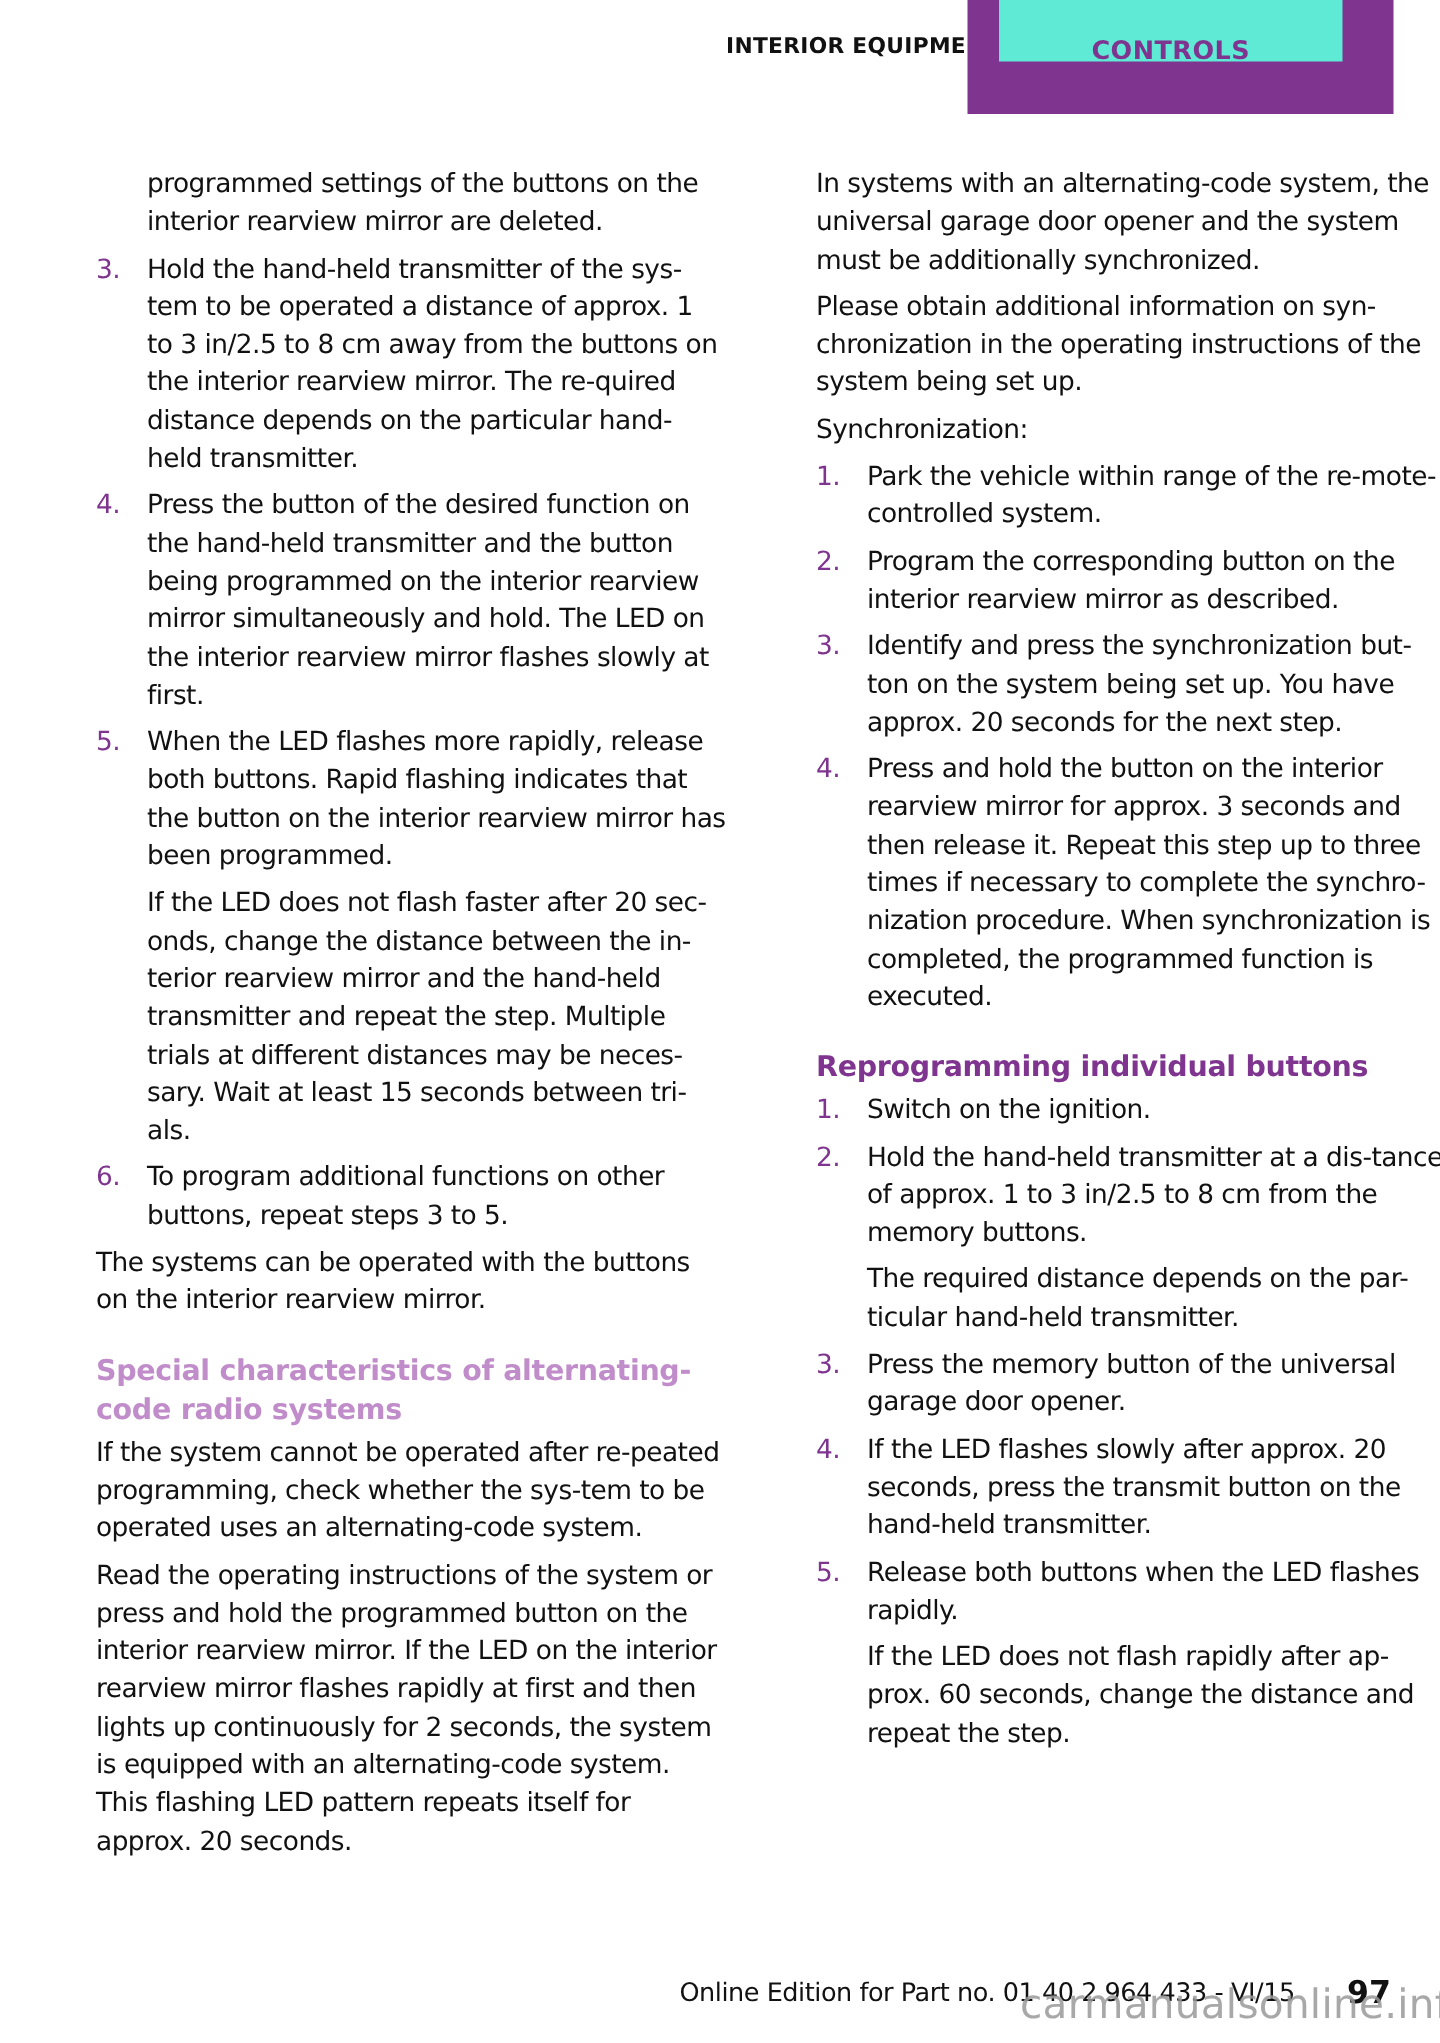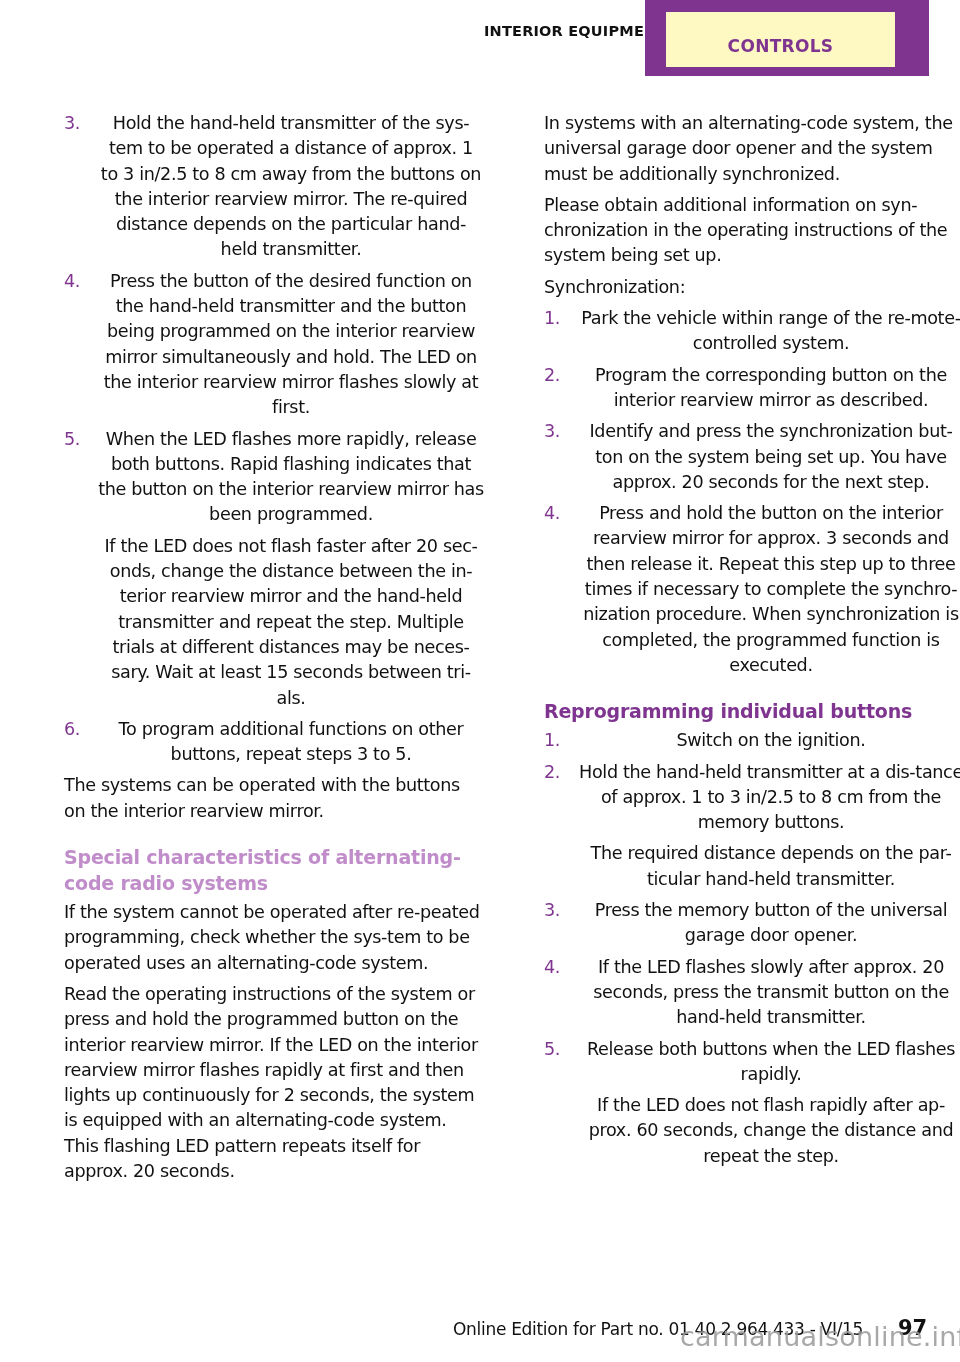--- a/index.html
+++ b/index.html
@@ -1,30 +1,30 @@
 <!DOCTYPE html>
 <html><head>
 <meta charset="utf-8">
 <style>
   html, body { margin:0; padding:0; background:#fff; }
   body { width:960px; height:1362px; position:relative; overflow:hidden;
          font-family:"DejaVu Sans", sans-serif; color:#111; }
   .hdr-section { position:absolute; top:23px; left:447px; font-size:14.5px; font-weight:bold; letter-spacing:0.2px; color:#111;margin-left:37px; }
   .hdr-tab { position:absolute; top:0; left:645px; width:284px; height:76px; background:#7f358f; }
-  .hdr-tab-inner { position:absolute; top:12px; left:21px; width:229px; height:55px; background:#fef9c3;
+  .hdr-tab-inner { position:absolute; top:0; left:21px; width:229px; height:41px; background:#5eead4;
                    text-align:center; line-height:0; }
   .hdr-tab-inner span { position:absolute; top:34px; left:0; width:100%; text-align:center;
                         font-size:17px; font-weight:bold; color:#7f358f; letter-spacing:0.3px; }
   .col { position:absolute; top:111px; font-size:17.6px; line-height:25.3px; letter-spacing:-0.35px; }
   .col.left { left:64px; width:420px; }
   .col.right { left:512px; width:420px;margin-left:32px; }
   p { margin:0 0 6px 0; }
   .item { position:relative; padding-left:34px; margin-bottom:6px; }
   .item .num { position:absolute; left:0; top:0; color:#7f358f; }
-  .item p { margin:0 0 6px 0;text-align:center; }
+  .item p { margin:0 0 6px 0; }
   .item p:last-child { margin-bottom:0; }
   .cont { padding-left:34px; margin-bottom:6px; }
   .h2 { font-size:19px; line-height:26px; font-weight:bold; margin:20px 0 4px 0; letter-spacing:-0.2px; }
   .h2.light { color:#c08cc9; }
   .h2.dark { color:#7f358f; }
   .footer { position:absolute; top:1319px; left:453px; font-size:17px; color:#111; letter-spacing:-0.3px; }
   .pagenum { position:absolute; top:1316px; left:898px; font-size:21px; font-weight:bold; color:#111; }
   .watermark { position:absolute; top:1321px; left:680px; font-size:27px; color:#9a9a9a; opacity:0.85; letter-spacing:0.2px; }
 </style>
 </head>
@@ -33,20 +33,21 @@
 <div>
   <div class="hdr-section">INTERIOR EQUIPMENT</div>
   <div class="hdr-tab">
     <div class="hdr-tab-inner">
         <span>CONTROLS</span>
       </div>
   </div>
 </div>
 
 <div class="col left">
+  <p class="cont">programmed settings of the buttons on the interior rearview mirror are deleted.</p>
   <div class="item">
     <span class="num">3.</span>
     <p>Hold the hand-held transmitter of the sys-tem to be operated a distance of approx. 1 to 3 in/2.5 to 8 cm away from the buttons on the interior rearview mirror. The re-quired distance depends on the particular hand-held transmitter.</p>
   </div>
   <div class="item">
     <span class="num">4.</span>
     <p>Press the button of the desired function on the hand-held transmitter and the button being programmed on the interior rearview mirror simultaneously and hold. The LED on the interior rearview mirror flashes slowly at first.</p>
   </div>
   <div class="item">
     <span class="num">5.</span>

